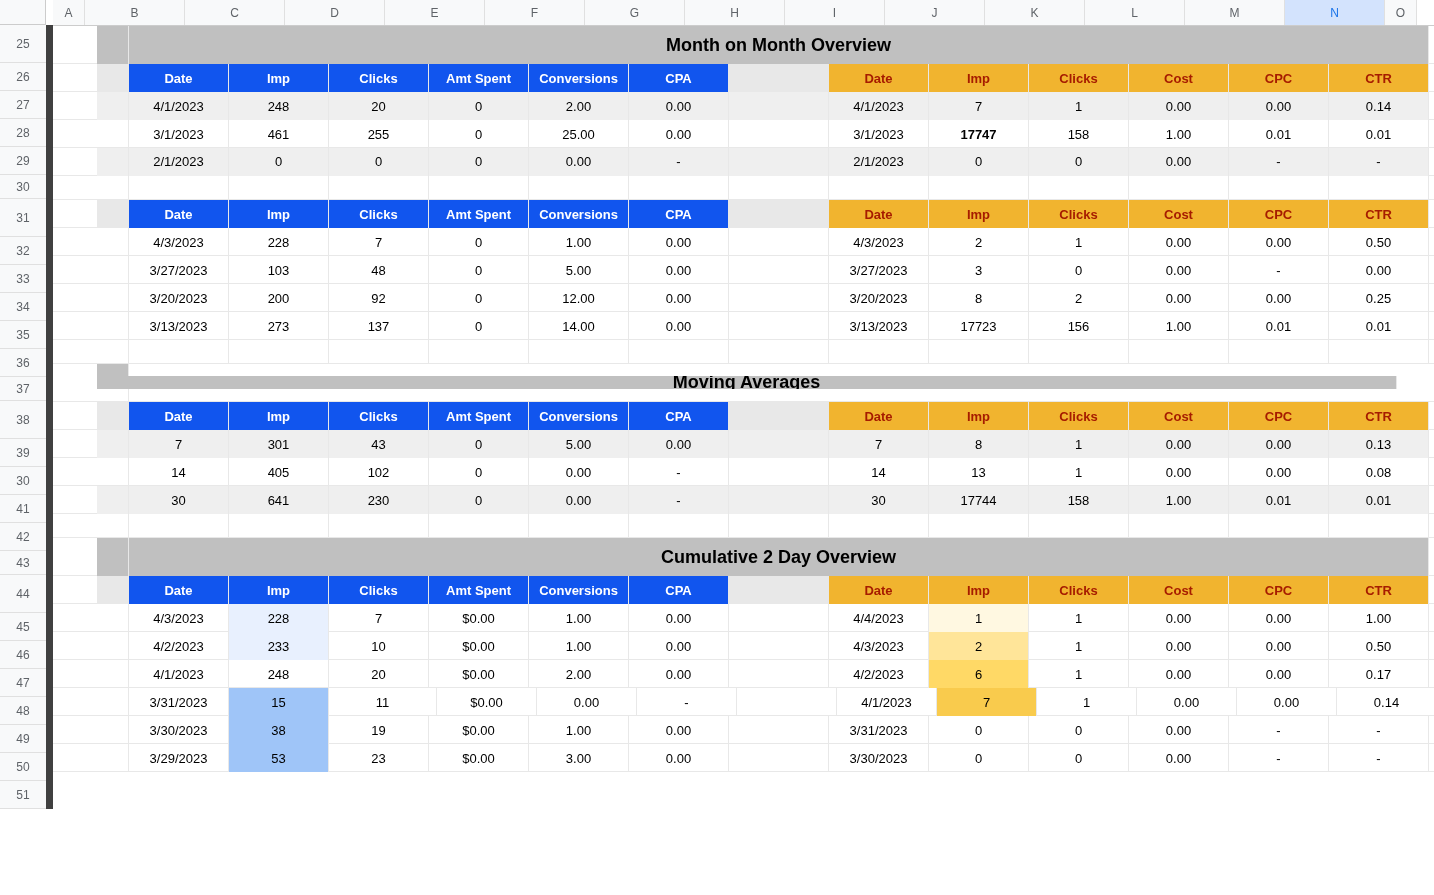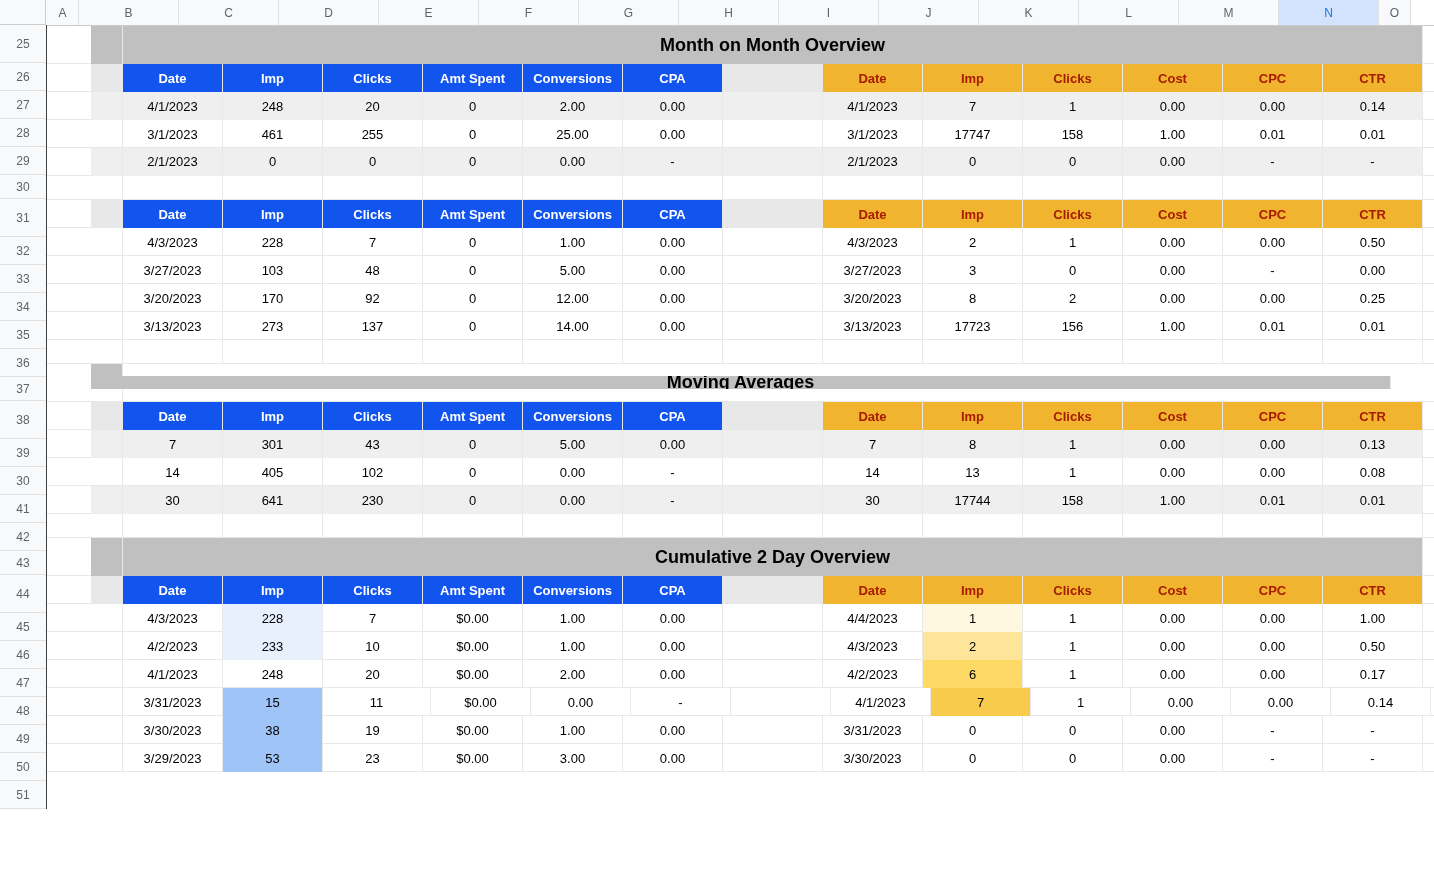--- a/index.html
+++ b/index.html
@@ -1,18 +1,18 @@
 <!DOCTYPE html>
 <html><head>
 <meta charset="utf-8">
 <style>
   * { box-sizing: border-box; margin: 0; padding: 0; }
   body { font-family: Arial, sans-serif; font-size: 13px; color: #000; background: #fff; }
   .sheet { display: flex; }
-  .rowhdrs { display: flex; flex-direction: column; border-right: 1px solid #404040; }
+  .rowhdrs { display: flex; flex-direction: column; border-right: 7px solid #404040; }
   .colhdrs { display: flex; border-bottom: 1px solid #ccc; }
   .corner { width: 46px; height: 25px; background: #f8f9fa; border-right: 1px solid #ccc; border-bottom: 1px solid #ccc; }
   .colhdr { height: 25px; background: #f8f9fa; border-right: 1px solid #e0e0e0; display: flex; align-items: center; justify-content: center; color: #5f6368; font-size: 12px; }
   .colhdr.sel { background: #d3e3fd; color: #1a73e8; }
   .rowhdr { width: 46px; background: #f8f9fa; border-bottom: 1px solid #e0e0e0; display: flex; align-items: center; justify-content: center; color: #5f6368; font-size: 12px; }
   .grid { flex: 1; }
   .row { display: flex; border-bottom: 1px solid #e8e8e8; padding-left: 44px; }
   .cell { border-right: 1px solid #e8e8e8; display: flex; align-items: center; justify-content: center; padding: 0 4px; overflow: hidden; white-space: nowrap; }
   .title-row { background: #c0c0c0; font-weight: bold; font-size: 18px; justify-content: center; }
   .hdr-blue { background: #1155ee; color: #fff; font-weight: bold; }
@@ -123,21 +123,21 @@
         <div class="row" style="height: 28px;">
           <div class="cell " style="width: 32px; height: 28px;"></div>
           <div class="cell " style="width: 100px; height: 28px;">3/1/2023</div>
           <div class="cell " style="width: 100px; height: 28px;">461</div>
           <div class="cell " style="width: 100px; height: 28px;">255</div>
           <div class="cell " style="width: 100px; height: 28px;">0</div>
           <div class="cell " style="width: 100px; height: 28px;">25.00</div>
           <div class="cell " style="width: 100px; height: 28px;">0.00</div>
           <div class="cell " style="width: 100px; height: 28px;"></div>
           <div class="cell " style="width: 100px; height: 28px;">3/1/2023</div>
-          <div class="cell " style="width: 100px; height: 28px;">17747</div>
+          <div class="cell " style="width: 100px; height: 28px; font-weight: bold;">17747</div>
           <div class="cell " style="width: 100px; height: 28px;">158</div>
           <div class="cell " style="width: 100px; height: 28px;">1.00</div>
           <div class="cell " style="width: 100px; height: 28px;">0.01</div>
           <div class="cell " style="width: 100px; height: 28px;">0.01</div>
           <div class="cell " style="width: 32px; height: 28px;"></div>
         </div>
         <div class="row" style="height: 28px; align-items: center;">
           <div class="cell alt" style="width: 32px; height: 28px;"></div>
           <div class="cell alt" style="width: 100px; height: 28px;">2/1/2023</div>
           <div class="cell alt" style="width: 100px; height: 28px;">0</div>
@@ -218,21 +218,21 @@
           <div class="cell " style="width: 100px; height: 28px;">3</div>
           <div class="cell " style="width: 100px; height: 28px;">0</div>
           <div class="cell " style="width: 100px; height: 28px;">0.00</div>
           <div class="cell " style="width: 100px; height: 28px;">-</div>
           <div class="cell " style="width: 100px; height: 28px;">0.00</div>
           <div class="cell " style="width: 32px; height: 28px;"></div>
         </div>
         <div class="row" style="height: 28px;">
           <div class="cell " style="width: 32px; height: 28px;"></div>
           <div class="cell " style="width: 100px; height: 28px;">3/20/2023</div>
-          <div class="cell " style="width: 100px; height: 28px;">170</div>
+          <div class="cell " style="width: 100px; height: 28px;">200</div>
           <div class="cell " style="width: 100px; height: 28px;">92</div>
           <div class="cell " style="width: 100px; height: 28px;">0</div>
           <div class="cell " style="width: 100px; height: 28px;">12.00</div>
           <div class="cell " style="width: 100px; height: 28px;">0.00</div>
           <div class="cell " style="width: 100px; height: 28px;"></div>
           <div class="cell " style="width: 100px; height: 28px;">3/20/2023</div>
           <div class="cell " style="width: 100px; height: 28px;">8</div>
           <div class="cell " style="width: 100px; height: 28px;">2</div>
           <div class="cell " style="width: 100px; height: 28px;">0.00</div>
           <div class="cell " style="width: 100px; height: 28px;">0.00</div>

